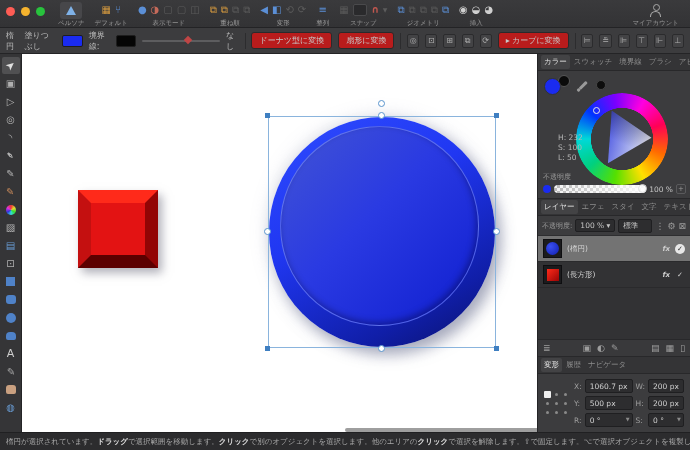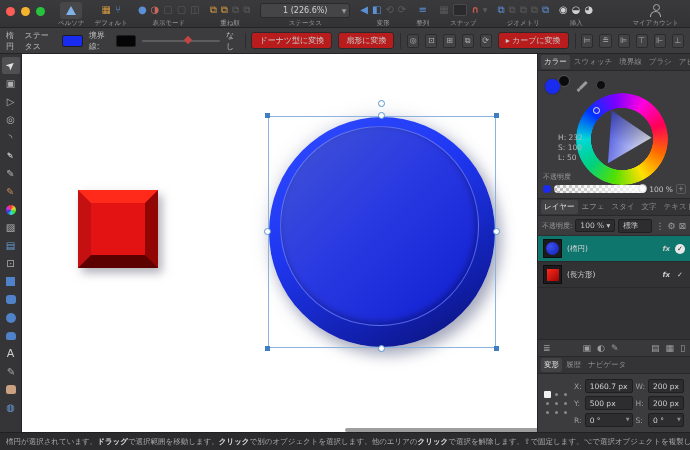--- a/index.html
+++ b/index.html
@@ -91,21 +91,21 @@
   .op-knob { position:absolute; right:-1px; top:-1px; width:9px; height:9px; border:1.5px solid #e0e0e0; border-radius:50%; background:transparent; }
   .op-val { font-size:7.5px; color:#c5c5c5; white-space:nowrap; }
   .op-plus { width:10px; height:10px; border:1px solid #5a5a5c; border-radius:2px; display:flex; align-items:center; justify-content:center; font-size:7px; color:#9a9a9a; }
 
   .lay-ctrl { height:20px; display:flex; align-items:center; gap:3px; padding:0 4px; border-bottom:1px solid #2e2e30; flex-shrink:0; }
   .lay-op-box { background:#2d2d2f; border:1px solid #1f1f21; border-radius:2px; padding:1px 4px; color:#c5c5c5; font-size:7.5px; white-space:nowrap;text-align:center; }
   .blend-box { background:#2d2d2f; border:1px solid #1f1f21; border-radius:2px; padding:1px 4px; color:#c5c5c5; font-size:7.5px; flex:1; }
   .mini-ico { color:#9a9a9a; font-size:9px; }
   .layers-list { flex:1; min-height:0; background:#323234; overflow:hidden; }
   .lrow { height:26px; display:flex; align-items:center; gap:5px; padding:0 5px; border-bottom:1px solid #2a2a2c; }
-  .lrow.sel { background:#0f766e; }
+  .lrow.sel { background:#737373; }
   .lthumb { width:19px; height:19px; background:#1b1b1d; border:1px solid #0e0e10; display:flex; align-items:center; justify-content:center; }
   .lthumb .c { width:13px; height:13px; border-radius:50%; background:radial-gradient(circle at 35% 35%,#3a50f0,#101eb0); }
   .lthumb .s { width:12px; height:12px; background:linear-gradient(135deg,#ff2a1a,#9a0505); }
   .lname { flex:1; font-size:7.5px; color:#d5d5d5; }
   .lfx { font-size:7px; font-style:italic; color:#cfcfcf;font-weight:bold; }
   .lchk { width:10px; height:10px; border-radius:50%; background:#e8e8e8; color:#333; font-size:7px; line-height:10px; text-align:center; }
   .lchk.plain { background:transparent; color:#cfcfcf; }
 
   .panel-icons { height:18px; background:#39393b; border-top:1px solid #28282a; border-bottom:1px solid #28282a; display:flex; align-items:center; padding:0 5px; gap:6px; color:#9e9e9e; font-size:9px; flex-shrink:0; }
   .pi-right { margin-left:auto; display:flex; gap:6px; }
@@ -167,29 +167,20 @@
     <div class="tb-group">
       <div class="tb-icons">
         <span class="tbi orange">⧉</span>
         <span class="tbi orange">⧉</span>
         <span class="tbi dim">⧉</span>
         <span class="tbi dim">⧉</span>
       </div>
       <div class="tb-label">重ね順</div>
     </div>
 
-    <div class="tb-group">
-      <div class="tb-icons">
-        <div class="zoom-select">
-          <span>1 (226.6%)</span>
-          <span class="car">▼</span>
-        </div>
-      </div>
-      <div class="tb-label">ステータス</div>
-    </div>
 
     <div class="tb-group">
       <div class="tb-icons">
         <span class="tbi blue">◀</span>
         <span class="tbi blue">◧</span>
         <span class="tbi dim">⟲</span>
         <span class="tbi dim">⟳</span>
       </div>
       <div class="tb-label">変形</div>
     </div>
@@ -234,21 +225,21 @@
     <div class="tb-group" style="margin-left:auto">
       <div class="tb-icons">
           <span class="person"></span>
         </div>
       <div class="tb-label">マイアカウント</div>
     </div>
   </div>
 
   <div class="context-bar">
     <span>楕円</span>
-    <span>ステータス</span>
+    <span>塗りつぶし</span>
     <div class="swatch" style="background:#1a2bf0"></div>
     <span>境界線:</span>
     <div class="swatch" style="background:#050505"></div>
     <div class="slider">
         <div class="knob"></div>
       </div>
     <span>なし</span>
     <div class="csep"></div>
     <button class="cbtn">ドーナツ型に変換</button>
     <button class="cbtn">扇形に変換</button>

